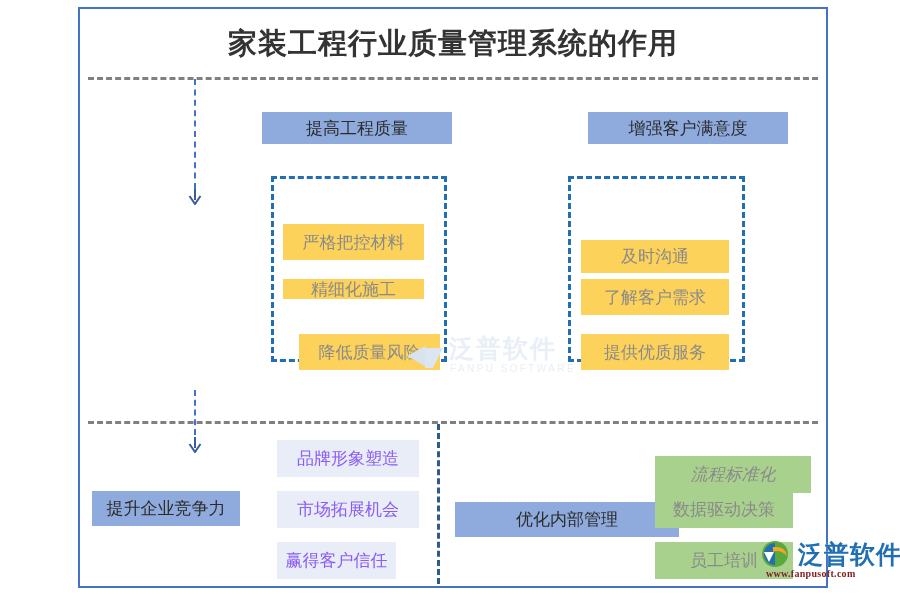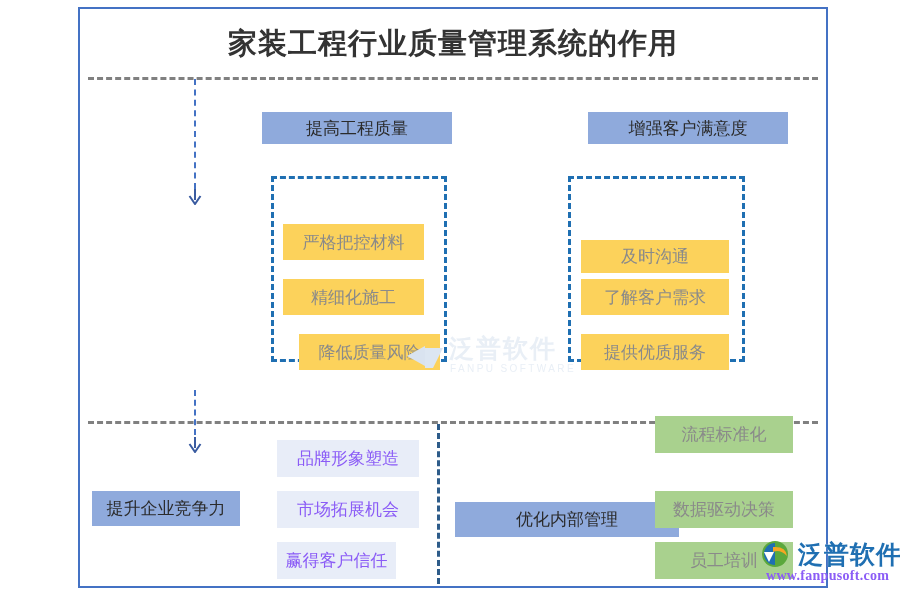--- a/index.html
+++ b/index.html
@@ -173,23 +173,23 @@
     font-weight: bold;
     color: #1F6FB2;
     letter-spacing: 1px;
     white-space: nowrap;
     text-shadow: 0 0 1px rgba(255,255,255,.8);
   }
   #watermark-corner .wmc-url {
     position: absolute;
     left: 6px;
     top: 30px;
-    font-size: 14px;
-    font-weight: bold;
-    color: #8b5cf6;
+    font-size: 10px;
+    font-weight: bold;
+    color: #7f1d1d;
     letter-spacing: .3px;
     font-family: "Liberation Serif", serif;
     white-space: nowrap;
   }
   #watermark-corner .wmc-logo {
     position: absolute;
     left: 0px;
     top: 2px;
     width: 36px;
     height: 30px;
@@ -221,40 +221,40 @@
   </svg>
 </div>
 
 <div id="vdivider"></div>
 
 <div class="box box-blue" style="left:262px; top:112px; width:190px; height:32px;">提高工程质量</div>
 
 <div class="group-dashed" style="left:271px; top:176px; width:176px; height:186px;"></div>
 
 <div class="box box-yellow" style="left:283px; top:196px; width:141px; height:36px;">严格把控材料</div>
-<div class="box box-yellow" style="left:283px; top:251px; width:141px; height:36px;">精细化施工</div>
+<div class="box box-yellow" style="left:283px; top:251px; width:141px; height:20px;">精细化施工</div>
 <div class="box box-yellow" style="left:299px; top:306px; width:141px; height:36px;">降低质量风险</div>
 
 <div class="box box-blue" style="left:588px; top:112px; width:200px; height:32px;">增强客户满意度</div>
 
 <div class="group-dashed" style="left:568px; top:176px; width:177px; height:186px;"></div>
 
 <div class="box box-yellow" style="left:581px; top:212px; width:148px; height:33px;">及时沟通</div>
 <div class="box box-yellow" style="left:581px; top:251px; width:148px; height:36px;">了解客户需求</div>
 <div class="box box-yellow" style="left:581px; top:306px; width:148px; height:36px;">提供优质服务</div>
 
 <div class="box box-blue" style="left:92px; top:491px; width:148px; height:35px;">提升企业竞争力</div>
 
 <div class="box box-lightblue" style="left:277px; top:440px; width:142px; height:37px;">品牌形象塑造</div>
 <div class="box box-lightblue" style="left:277px; top:491px; width:142px; height:37px;">市场拓展机会</div>
 <div class="box box-lightblue" style="left:277px; top:542px; width:119px; height:37px;">赢得客户信任</div>
 
 <div class="box box-blue" style="left:455px; top:502px; width:224px; height:35px;">优化内部管理</div>
 
-<div class="box box-green" style="left:655px; top:416px; width:138px; height:37px;">流程标准化</div>
+<div class="box box-green" style="left:655px; top:456px; width:156px; height:37px;font-style:italic;">流程标准化</div>
 <div class="box box-green" style="left:655px; top:491px; width:138px; height:37px;">数据驱动决策</div>
 <div class="box box-green" style="left:655px; top:542px; width:138px; height:37px;">员工培训</div>
 
 <div id="watermark-center">
   <span class="wm-logo">
     <svg width="42" height="42" viewBox="0 0 42 42">
       <path d="M2 20 L20 10 L20 30 Z" fill="#D9E3F0"></path>
       <path d="M20 12 L38 12 L28 32 L20 32 Z" fill="#DCE6F2"></path>
     </svg>
   </span>

